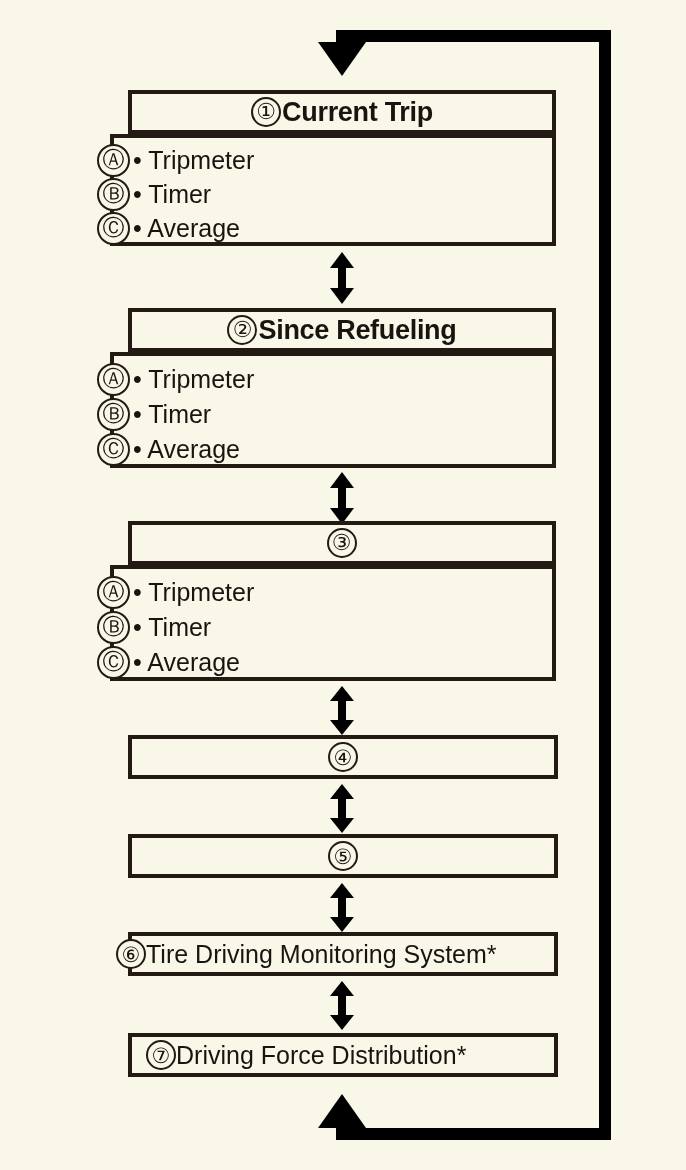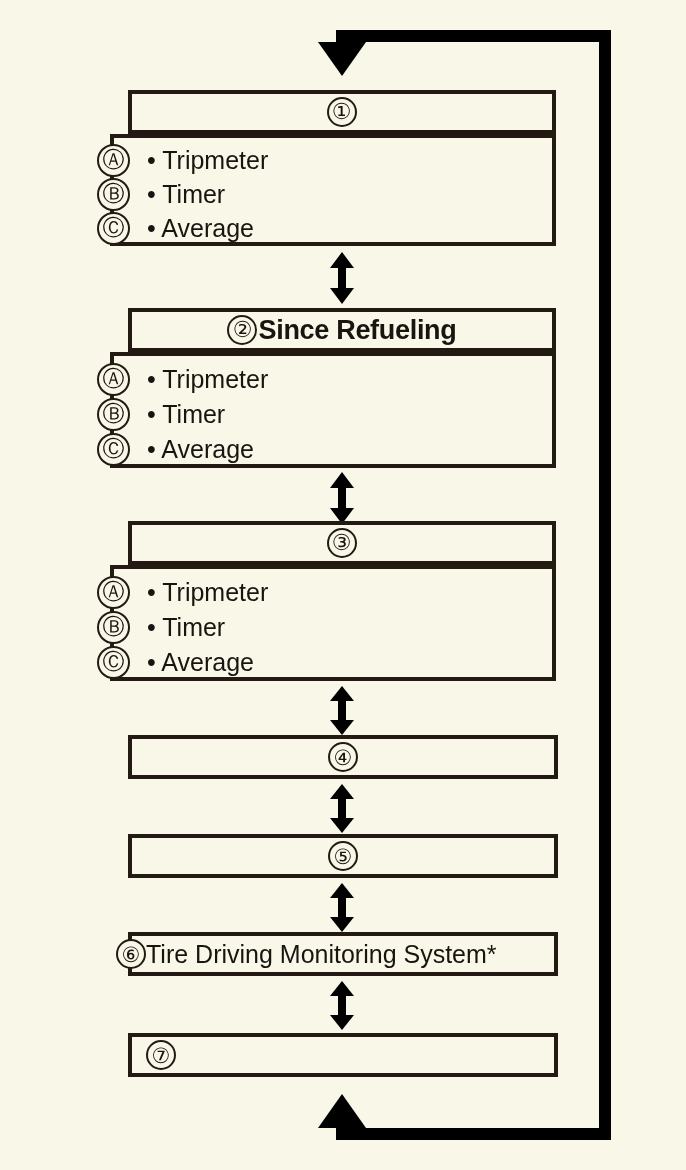--- a/index.html
+++ b/index.html
@@ -66,21 +66,21 @@
   
   .brow{
     position:absolute;
     left:-17px;
     display:flex;align-items:center;
     font-size:25px;
     white-space:nowrap;
     height:34px;
   }
   .brow .cnum{width:33px;height:33px;min-width:33px;font-size:22px;}
-  .brow .btxt{margin-left:17px;}
+  .brow .btxt{margin-left:3px;}
 
   
   .dbl{position:absolute;width:28px;}
 </style>
 </head>
 <body>
 
 <div id="stage">
 
   <svg id="loop" viewBox="0 0 686 1170">
@@ -90,20 +90,21 @@
     <path d="M342,30 L342,56" stroke="#000000" stroke-width="12" fill="none"></path>
     <path d="M342,1114 L342,1140" stroke="#000000" stroke-width="12" fill="none"></path>
 
     <polygon points="342,76 318,42 366,42" fill="#000000"></polygon>
 
     <polygon points="342,1094 318,1128 366,1128" fill="#000000"></polygon>
   </svg>
 
   <div class="grp-title" style="left:128px;top:90px;width:428px;height:44px;">
     <span class="cnum">①</span>
+    <span>Current Trip</span>
   </div>
   <div class="grp-body" style="left:110px;top:134px;width:446px;height:112px;">
     <div class="brow" style="top:5px;">
       <span class="cnum">Ⓐ</span>
       <span class="btxt">• Tripmeter</span>
     </div>
     <div class="brow" style="top:39px;">
       <span class="cnum">Ⓑ</span>
       <span class="btxt">• Timer</span>
     </div>
@@ -194,15 +195,16 @@
   </div>
 
   <svg class="dbl" style="left:328px;top:981px;height:49px;" viewBox="0 0 28 49">
     <rect x="10" y="8" width="8" height="33" fill="#000"></rect>
     <polygon points="14,0 2,15 26,15" fill="#000"></polygon>
     <polygon points="14,49 2,34 26,34" fill="#000"></polygon>
   </svg>
 
   <div class="box single left" style="left:128px;top:1033px;width:430px;height:44px;padding-left:0;">
     <span class="cnum" style="margin-left:14px;">⑦</span>
+    <span>Driving Force Distribution*</span>
   </div>
 
 </div>
 
 </body></html>

